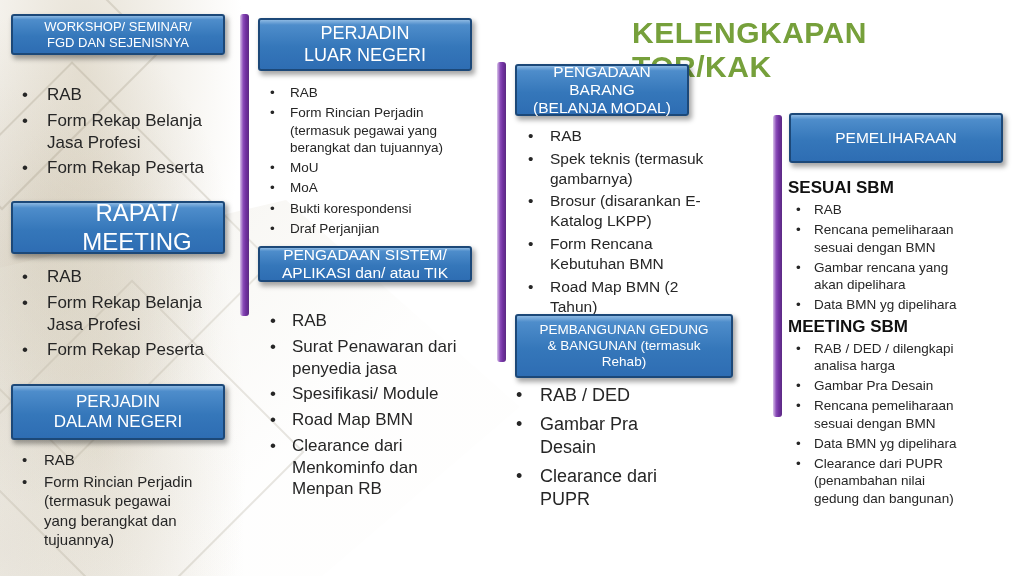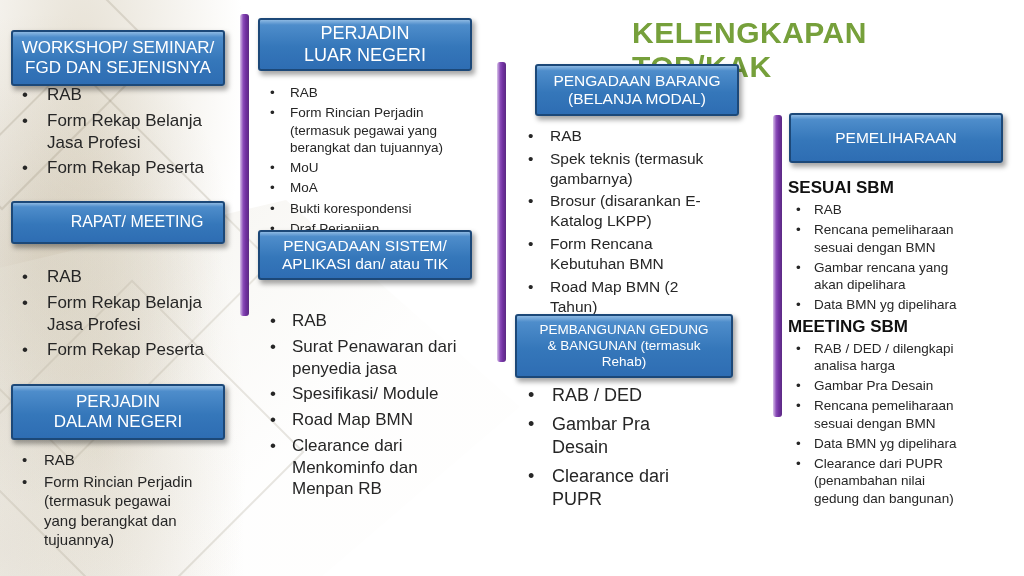--- a/index.html
+++ b/index.html
@@ -78,31 +78,31 @@
   <div class="wm wm-diamond wm-d1"></div>
   <div class="wm wm-diamond wm-d2"></div>
   <div class="wm wm-poly"></div>
 
   <div class="title" style="color:#76A03B">KELENGKAPAN TOR/KAK</div>
 
   <div class="divider" style="left:240px;top:14px;height:302px;"></div>
   <div class="divider" style="left:497px;top:62px;height:300px;"></div>
   <div class="divider" style="left:773px;top:115px;height:302px;"></div>
 
-  <div class="box" style="left:11px;top:30px;width:214px;height:56px;font-size:17px;">
+  <div class="box" style="left:11px;top:14px;width:214px;height:41px;font-size:13px;">
     <span>WORKSHOP/ SEMINAR/
 FGD DAN SEJENISNYA</span>
   </div>
   <ul class="blist l-col1" style="left:14px;top:84px;width:212px;">
     <li>RAB</li>
     <li>Form Rekap Belanja Jasa Profesi</li>
     <li>Form Rekap Peserta</li>
   </ul>
 
-  <div class="box" style="left:11px;top:201px;width:214px;height:43px;font-size:16px;padding-left:44px;">
+  <div class="box" style="left:11px;top:201px;width:214px;height:53px;font-size:24px;padding-left:44px;">
     <span>RAPAT/ MEETING</span>
   </div>
   <ul class="blist l-col1" style="left:14px;top:266px;width:212px;">
     <li>RAB</li>
     <li>Form Rekap Belanja Jasa Profesi</li>
     <li>Form Rekap Peserta</li>
   </ul>
 
   <div class="box" style="left:11px;top:384px;width:214px;height:56px;font-size:17px;">
     <span>PERJADIN
@@ -119,50 +119,50 @@
   </div>
   <ul class="blist l-col2sm" style="left:262px;top:84px;width:200px;">
     <li>RAB</li>
     <li>Form Rincian Perjadin (termasuk pegawai yang berangkat dan tujuannya)</li>
     <li>MoU</li>
     <li>MoA</li>
     <li>Bukti korespondensi</li>
     <li>Draf Perjanjian</li>
   </ul>
 
-  <div class="box" style="left:258px;top:230px;width:214px;height:50px;font-size:15.5px;">
+  <div class="box" style="left:258px;top:246px;width:214px;height:36px;font-size:15.5px;">
     <span>PENGADAAN SISTEM/
 APLIKASI dan/ atau TIK</span>
   </div>
   <ul class="blist l-col2lg" style="left:262px;top:310px;width:195px;">
     <li>RAB</li>
     <li>Surat Penawaran dari penyedia jasa</li>
     <li>Spesifikasi/ Module</li>
     <li>Road Map BMN</li>
     <li>Clearance dari Menkominfo dan Menpan RB</li>
   </ul>
 
-  <div class="box" style="left:515px;top:64px;width:204px;height:52px;font-size:15.5px;margin-left:20px;">
+  <div class="box" style="left:515px;top:64px;width:174px;height:52px;font-size:15.5px;">
     <span>PENGADAAN BARANG
 (BELANJA MODAL)</span>
   </div>
   <ul class="blist l-col3" style="left:520px;top:126px;width:195px;">
     <li>RAB</li>
     <li>Spek teknis (termasuk gambarnya)</li>
     <li>Brosur (disarankan E-Katalog LKPP)</li>
     <li>Form Rencana Kebutuhan BMN</li>
     <li>Road Map BMN (2 Tahun)</li>
   </ul>
 
   <div class="box" style="left:515px;top:314px;width:218px;height:64px;font-size:13.5px;">
     <span>PEMBANGUNAN GEDUNG
 &amp; BANGUNAN (termasuk
 Rehab)</span>
   </div>
-  <ul class="blist l-col3lg" style="left:520px;top:384px;width:178px;">
+  <ul class="blist l-col3lg" style="left:508px;top:384px;width:178px;">
     <li>RAB / DED</li>
     <li>Gambar Pra Desain</li>
     <li>Clearance dari PUPR</li>
   </ul>
 
   <div class="box" style="left:789px;top:113px;width:214px;height:50px;font-size:15.5px;">
     <span>PEMELIHARAAN</span>
   </div>
   <div class="col4-content">
     <div class="sbm-heading">SESUAI SBM</div>

